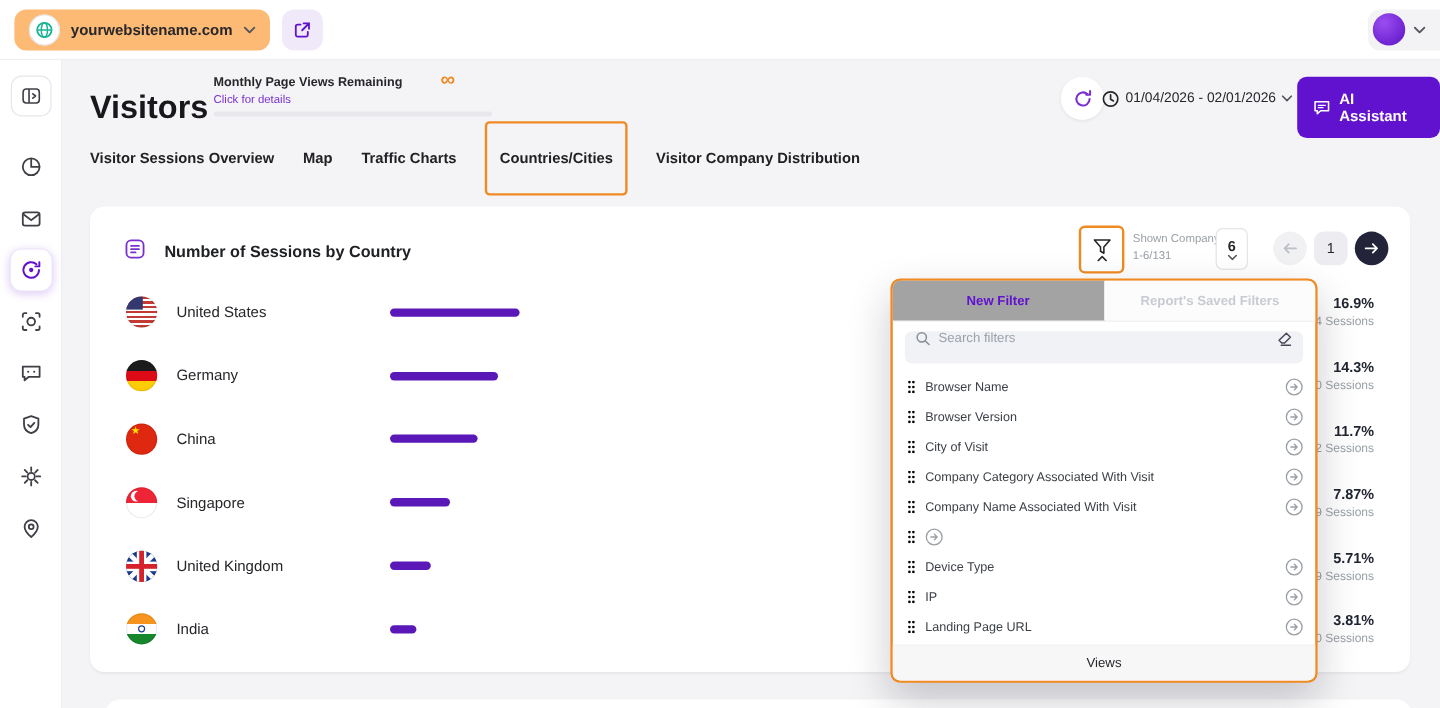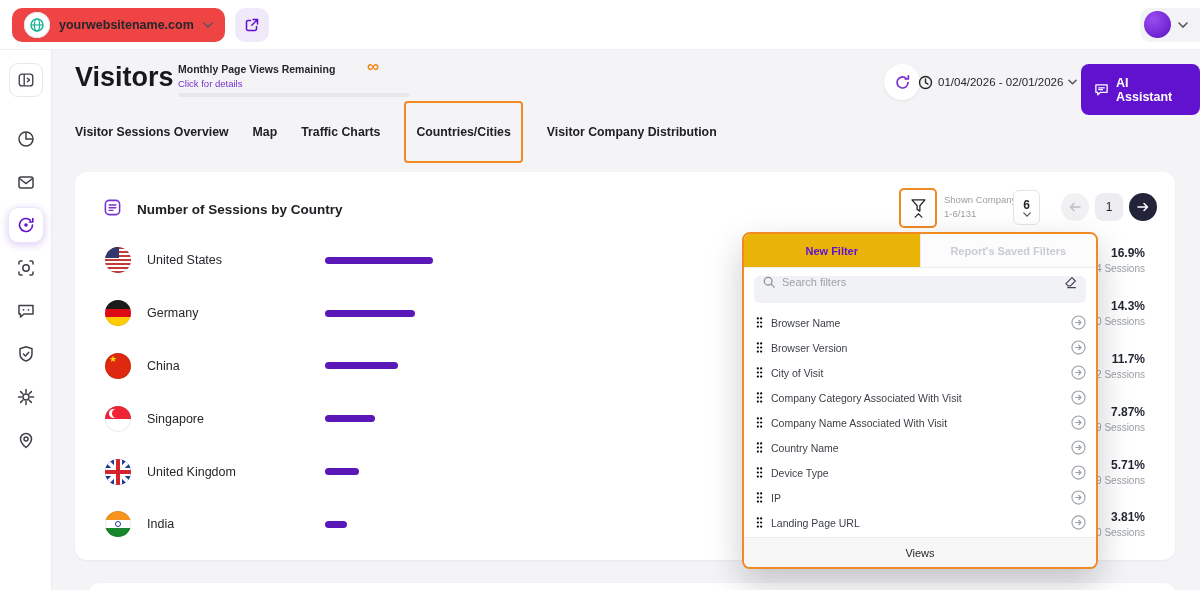--- a/index.html
+++ b/index.html
@@ -2,39 +2,39 @@
 <html><head>
 <meta charset="utf-8">
 <style>
   * { margin:0; padding:0; box-sizing:border-box; }
   html,body { background:#e9e9ee; }
   body { font-family:"Liberation Sans", sans-serif; }
   .screen { position:relative; width:1200px; height:590px; background:#f4f4f6; overflow:hidden; margin:0 auto; }
 
   
   .topbar { position:absolute; top:0; left:0; width:1200px; height:50px; background:#fff; display:flex; align-items:center; padding:0 0 0 12px; z-index:6; border-bottom:1px solid #f0f0f3; }
-  .site-pill { display:flex; align-items:center; gap:9px; height:34px; padding:0 12px; background:#ef4444; border-radius:10px; cursor:pointer; }
+  .site-pill { display:flex; align-items:center; gap:9px; height:34px; padding:0 12px; background:#fdba74; border-radius:10px; cursor:pointer; }
   .site-globe { width:26px; height:26px; border-radius:50%; background:#fff; box-shadow:inset 0 0 0 1px #e3e3e8; display:flex; align-items:center; justify-content:center; color:#18b394; }
   .site-label { font-size:12.5px; font-weight:bold; color:#26262b; }
   .chev { color:#55555e; display:inline-flex; }
   .ext-btn { width:34px; height:34px; margin-left:10px; border-radius:10px; background:#efe9f9; color:#6112cf; display:flex; align-items:center; justify-content:center; cursor:pointer; }
   .avatar-wrap { margin-left:auto; margin-right:-10px; height:34px; width:70px; background:#f3f3f5; border-radius:10px; display:flex; align-items:center; gap:7px; padding:0 10px 0 4px; }
   .avatar { width:27px; height:27px; border-radius:50%; background:radial-gradient(circle at 35% 30%, #9b4df0, #5b12c4); }
 
   
   .sidebar { position:absolute; top:50px; left:0; width:52px; bottom:0; background:#fff; border-right:1px solid #ececf0; display:flex; flex-direction:column; align-items:center; padding-top:13px; z-index:5; }
   .side-toggle { width:34px; height:34px; border:1px solid #e7e7ec; border-radius:9px; display:flex; align-items:center; justify-content:center; color:#3f3f46; margin-bottom:20px; cursor:pointer; }
   .side-item { width:40px; height:43px; display:flex; align-items:center; justify-content:center; color:#3f3f46; cursor:pointer; }
   .side-item.active { height:43px; }
   .side-item.active .active-box { width:36px; height:36px; background:#fff; border:1px solid #ece4fa; border-radius:10px; box-shadow:0 2px 8px rgba(97,18,207,.22); display:flex; align-items:center; justify-content:center; color:#6112cf; }
 
   
   .main { position:absolute; left:52px; top:50px; right:0; bottom:0; }
 
-  .page-title { position:absolute; left:23px; top:12px; font-size:27px; font-weight:bold; color:#17171c; }
+  .page-title { position:absolute; left:23px; top:24px; font-size:27px; font-weight:bold; color:#17171c; }
   .mpv { position:absolute; left:126px; top:13px; }
   .mpv-label { font-size:10.5px; font-weight:bold; color:#26262b; }
   .mpv-link { font-size:9.5px; color:#7a30cf; margin-top:3px; cursor:pointer; }
   .mpv-inf { position:absolute; left:315px; top:7px; color:#f08a23; font-size:17px; font-weight:bold; }
   .mpv-bar { position:absolute; left:126px; top:43px; width:232px; height:4px; background:#e8e8ec; border-radius:2px; }
 
   .refresh-btn { position:absolute; left:832px; top:14px; width:36px; height:36px; border-radius:50%; background:#fff; box-shadow:0 1px 3px rgba(16,24,40,.08); color:#7a30cf; display:flex; align-items:center; justify-content:center; cursor:pointer; }
   .date-picker { position:absolute; left:866px; top:14px; height:36px; display:flex; align-items:center; gap:5px; color:#26262b; cursor:pointer; }
   .date-text { font-size:11.5px; color:#26262b; }
   .ai-btn { position:absolute; left:1029px; top:14px; height:51px; padding:0 13px; background:#6112cf; border-radius:8px; display:flex; align-items:center; gap:7px; color:#fff; font-size:12.5px; font-weight:bold; cursor:pointer; }
@@ -81,21 +81,21 @@
   .uk-wh { position:absolute; top:9px; left:0; height:8px; width:26px; background:#fff; }
   .uk-rv { position:absolute; left:11px; top:0; width:4px; height:26px; background:#d6222c; }
   .uk-rh { position:absolute; top:11px; left:0; height:4px; width:26px; background:#d6222c; }
   .flag-in { background:linear-gradient(180deg,#f7941d 0 34%,#fff 34% 67%,#17862c 67%); }
   .in-chakra { position:absolute; top:10px; left:10px; width:6px; height:6px; border:1px solid #1c3f94; border-radius:50%; }
 
   
   .popup { position:absolute; left:690px; top:182px; width:356px; height:337px; background:#fff; border:2px solid #f08a23; border-radius:8px; box-shadow:0 14px 34px rgba(23,23,40,.22); z-index:30; }
   .pp-tabs { height:34px; display:flex; border-bottom:1px solid #ececf0; }
   .pp-tab { flex:1; display:flex; align-items:center; justify-content:center; font-size:11px; font-weight:bold; cursor:pointer; }
-  .pp-tab.on { color:#6112cf; background:#eab308; border-right:1px solid #ececf0; border-radius:6px 0 0 0; }
+  .pp-tab.on { color:#6112cf; background:#a3a3a3; border-right:1px solid #ececf0; border-radius:6px 0 0 0; }
   .pp-tab.off { color:#c8ccd2; background:#fcfcfd; border-radius:0 6px 0 0; }
   .pp-search { margin:8px 10px 6px; height:27px; background:#f1f2f5; border-radius:6px; display:flex; align-items:flex-start; gap:7px; padding:0 9px; }
   .pp-search input { flex:1; border:0; background:transparent; outline:none; font-size:11px; font-family:"Liberation Sans",sans-serif; color:#3b3f46; }
   .pp-search input::placeholder { color:#9ba1ab; }
   .pp-list { padding:1px 10px 0 12px; }
   .pp-row { height:25px; display:flex; align-items:center; gap:8px; cursor:pointer; }
   .pp-label { flex:1; font-size:10.5px; color:#3b3f46; white-space:nowrap; overflow:hidden; }
   .pp-close { position:absolute; left:0; right:0; bottom:0; height:30px; background:#f7f7f8; border-top:1px solid #ececf0; border-radius:0 0 6px 6px; display:flex; align-items:center; justify-content:center; font-size:11px; color:#26262b; cursor:pointer; }
 
   .sliver { position:absolute; left:36px; top:533px; width:1088px; height:30px; background:#fff; border-radius:12px 12px 0 0; z-index:2; }
@@ -523,21 +523,20 @@
           <span style="color:#b0b4bb">
               <svg width="7" height="11" viewBox="0 0 6 10">
                 <circle cx="1.5" cy="1.3" r="1"></circle>
                 <circle cx="4.5" cy="1.3" r="1"></circle>
                 <circle cx="1.5" cy="5" r="1"></circle>
                 <circle cx="4.5" cy="5" r="1"></circle>
                 <circle cx="1.5" cy="8.7" r="1"></circle>
                 <circle cx="4.5" cy="8.7" r="1"></circle>
               </svg>
             </span>
-          <span class="pp-label">Country Name</span>
           <span>
               <svg width="15" height="15" viewBox="0 0 16 16">
                 <circle cx="8" cy="8" r="7" fill="none" stroke="#9aa0a6" stroke-width="1.2"></circle>
                 <path d="M5 8h5.3M8.2 5.6L10.6 8l-2.4 2.4" fill="none" stroke="#9aa0a6" stroke-width="1.2" stroke-linecap="round" stroke-linejoin="round"></path>
               </svg>
             </span>
         </div>
         <div class="pp-row">
           <span style="color:#b0b4bb">
               <svg width="7" height="11" viewBox="0 0 6 10">

